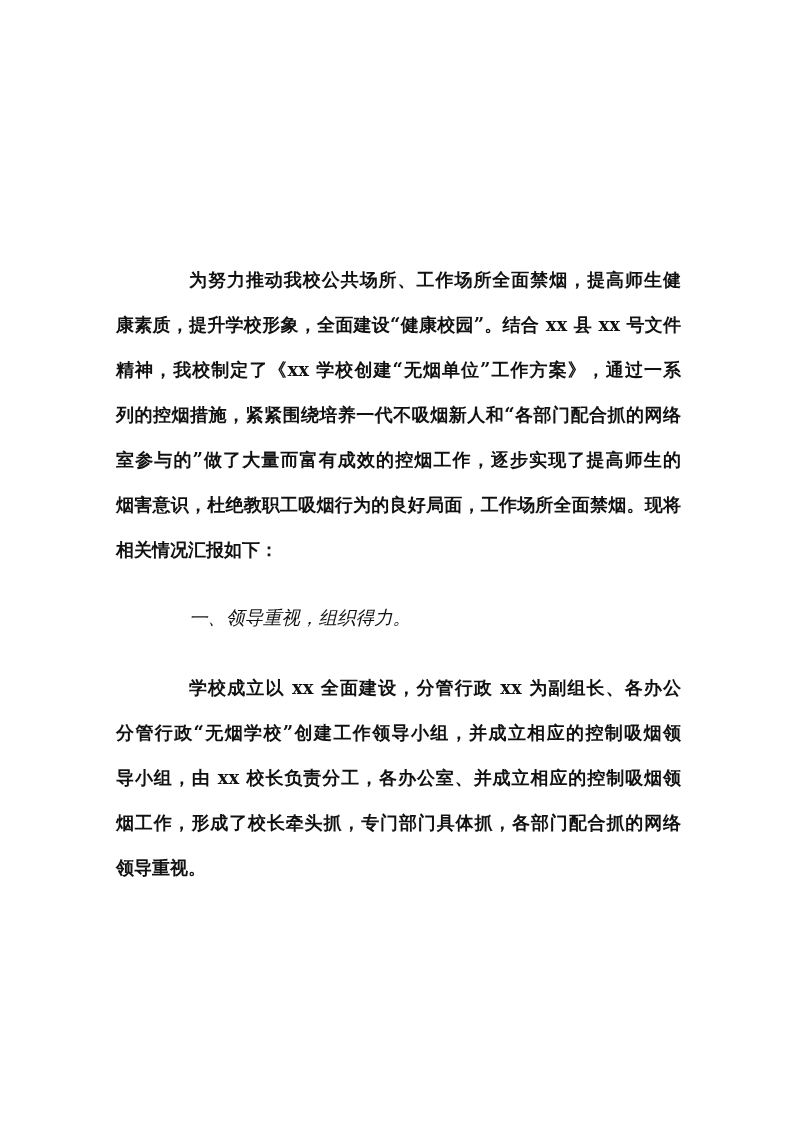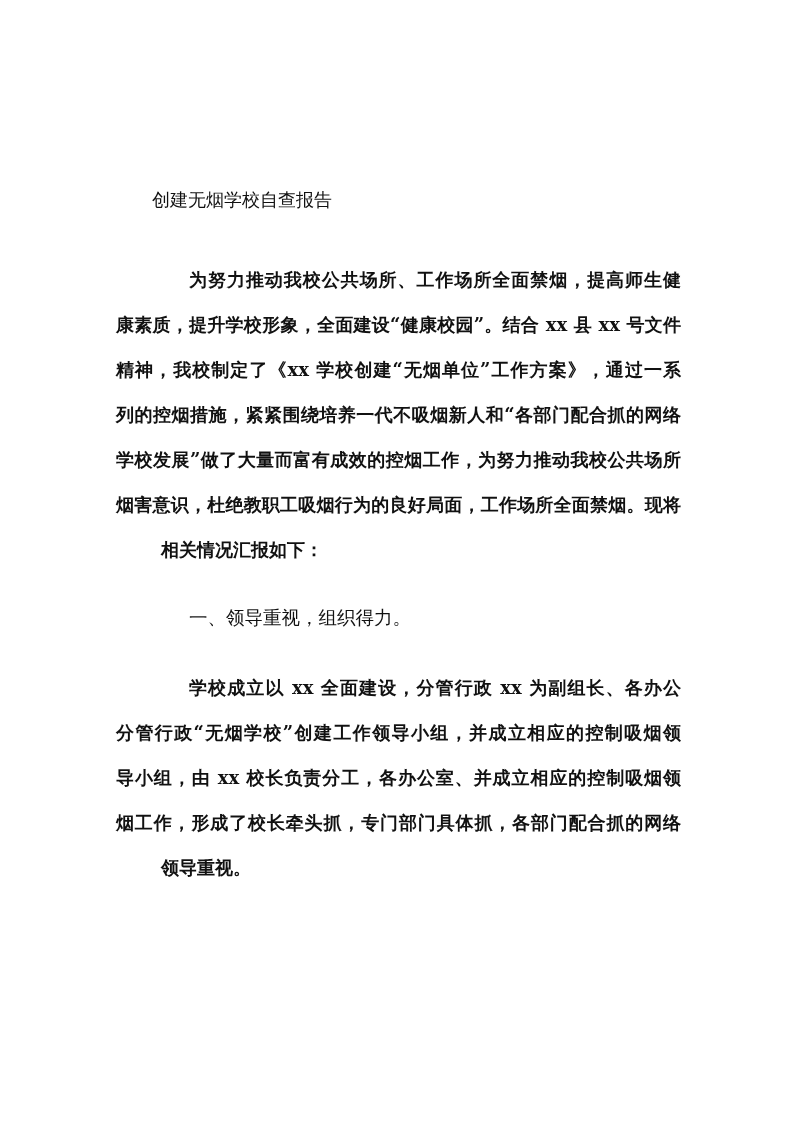--- a/index.html
+++ b/index.html
@@ -3,35 +3,34 @@
 <meta charset="utf-8">
 <style>
   html, body { margin: 0; padding: 0; background: #ffffff; }
   body { width: 793px; height: 1122px; position: relative; overflow: hidden;
          font-family: "DejaVu Serif", "Liberation Serif", serif; color: #111; }
   .page { position: absolute; left: 0; top: 0; width: 793px; height: 1122px; }
   .title { position: absolute; left: 152px; top: 188px; font-size: 18px; line-height: 24px; white-space: nowrap; }
   .line { position: absolute; left: 116px; width: 565px; font-size: 18px; line-height: 24px;
           white-space: nowrap; text-align: justify; text-align-last: justify; font-weight: bold; }
   .line.first { left: 189px; width: 492px; }
-  .line.last { text-align-last: left; margin-left: 45px; }
-  .heading { position: absolute; left: 189px; font-size: 18.5px; line-height: 24px; white-space: nowrap; }
+  .line.last { text-align-last: left; }
+  .heading { position: absolute; left: 189px; font-size: 18.5px; line-height: 24px; white-space: nowrap; font-style: italic; }
 </style>
 </head>
 <body>
 
 <div class="page">
-  <div class="title">创建无烟学校自查报告</div>
 
   <div>
     <div class="line first" style="top:268px">为努力推动我校公共场所、工作场所全面禁烟，提高师生健</div>
     <div class="line" style="top:313px">康素质，提升学校形象，全面建设“健康校园”。结合 xx 县 xx 号文件</div>
     <div class="line" style="top:358px">精神，我校制定了《xx 学校创建“无烟单位”工作方案》，通过一系</div>
     <div class="line" style="top:403px">列的控烟措施，紧紧围绕培养一代不吸烟新人和“各部门配合抓的网络</div>
-    <div class="line" style="top:448px">学校发展”做了大量而富有成效的控烟工作，为努力推动我校公共场所</div>
+    <div class="line" style="top:448px">室参与的”做了大量而富有成效的控烟工作，逐步实现了提高师生的</div>
     <div class="line" style="top:493px">烟害意识，杜绝教职工吸烟行为的良好局面，工作场所全面禁烟。现将</div>
     <div class="line last" style="top:538px">相关情况汇报如下：</div>
   </div>
 
   <div class="heading" style="top:606px">一、领导重视，组织得力。</div>
 
   <div>
     <div class="line first" style="top:676px">学校成立以 xx 全面建设，分管行政 xx 为副组长、各办公</div>
     <div class="line" style="top:721px">分管行政“无烟学校”创建工作领导小组，并成立相应的控制吸烟领</div>
     <div class="line" style="top:766px">导小组，由 xx 校长负责分工，各办公室、并成立相应的控制吸烟领</div>

